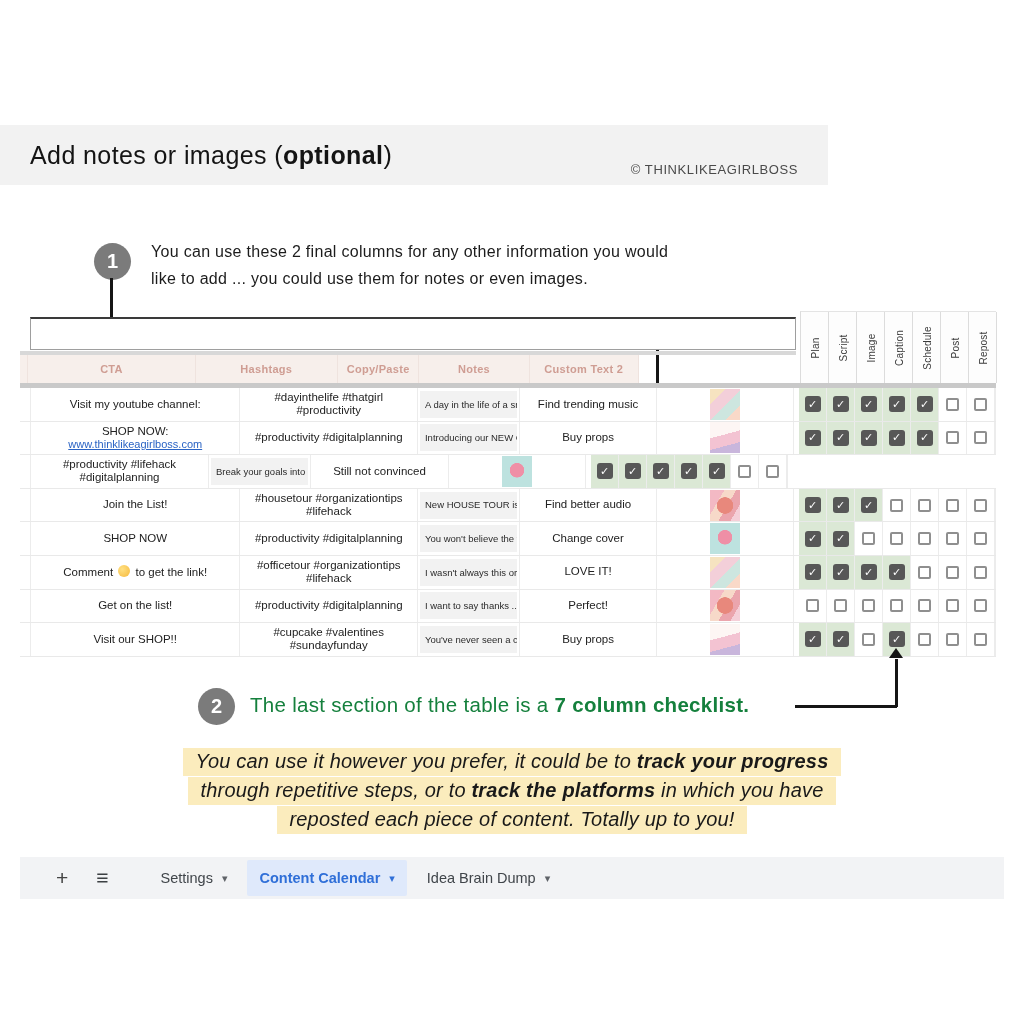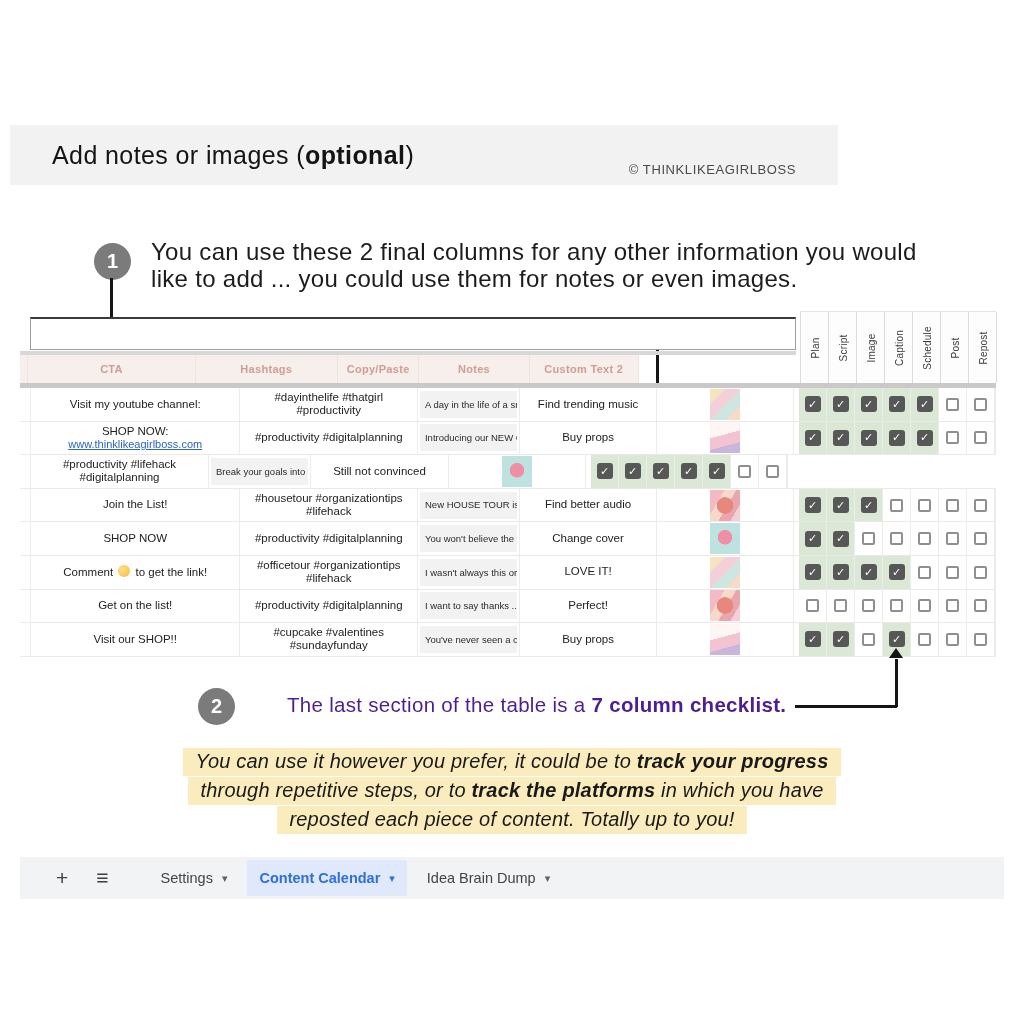--- a/index.html
+++ b/index.html
@@ -1,33 +1,33 @@
 <!DOCTYPE html>
 <html style="--header-band: #f2f2f2; --step-circle: #7b7b7b; --annotation: #151515; --sheet-header-bg: #f7efeb; --sheet-header-text: #cf9d93; --checked-cell: #dbe8d5; --checkbox-dark: #575757; --link-blue: #2a63c4; --copy-cell-bg: #f2f2f2; --highlight-yellow: #fbecbd; --tabbar-bg: #f2f3f5; --tab-active-bg: #dfe9fb; --tab-active-text: #2f6fd8;"><head>
 <meta charset="utf-8">
 <style>
   html,body{margin:0;padding:0;background:#fff;}
   *{box-sizing:border-box;}
   .canvas{position:relative;width:1024px;height:1024px;background:#fff;outline:1px solid #ededed;
           font-family:"Liberation Sans",sans-serif;overflow:hidden;}
 
   
-  .band{position:absolute;left:10px;top:125px;width:828px;height:60px;background:var(--header-band,#f2f2f2);
-        display:flex;align-items:center;justify-content:space-between;padding:0 42px;}
+  .band{position:absolute;left:0;top:125px;width:828px;height:60px;background:var(--header-band,#f2f2f2);
+        display:flex;align-items:center;justify-content:space-between;padding:0 30px;}
   .title{font-size:25px;color:#141414;letter-spacing:.4px;}
   .title .b{font-weight:700;}
   .copyright{font-size:13px;color:#4a4a4a;letter-spacing:.6px;margin-top:28px;}
 
   
   .badge{position:absolute;width:37px;height:37px;border-radius:50%;background:var(--step-circle,#7b7b7b);
          color:#fff;font-size:20px;font-weight:700;display:flex;align-items:center;justify-content:center;}
   .step1-badge{left:94px;top:243px;}
   .step2-badge{left:198px;top:688px;}
-  .step1-text{position:absolute;left:151px;top:239px;font-size:24px;line-height:26.5px;color:#1c1c1c;letter-spacing:.3px;}
-  .step2-text{position:absolute;left:250px;top:693px;font-size:20.5px;color:#4c1d95;letter-spacing:.3px;margin-left:37px;}
+  .step1-text{position:absolute;left:151px;top:239px;font-size:16px;line-height:26.5px;color:#1c1c1c;letter-spacing:.3px;}
+  .step2-text{position:absolute;left:250px;top:693px;font-size:20.5px;color:#15803d;letter-spacing:.3px;}
   .step2-text .b{font-weight:700;}
 
   
   .ann{position:absolute;background:var(--annotation,#151515);}
   .a1v1{left:110px;top:278px;width:2.5px;height:58px;}
   .a1h {left:110px;top:334px;width:548px;height:2.5px;}
   .a1v2{left:656px;top:334px;width:2.5px;height:68px;}
   .a1head{position:absolute;left:650px;top:400px;width:0;height:0;background:none;
           border-left:7px solid transparent;border-right:7px solid transparent;
           border-top:10px solid var(--annotation,#151515);}

